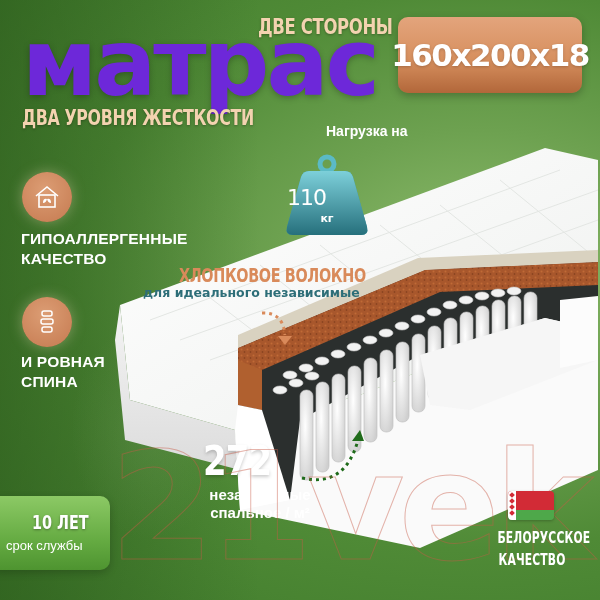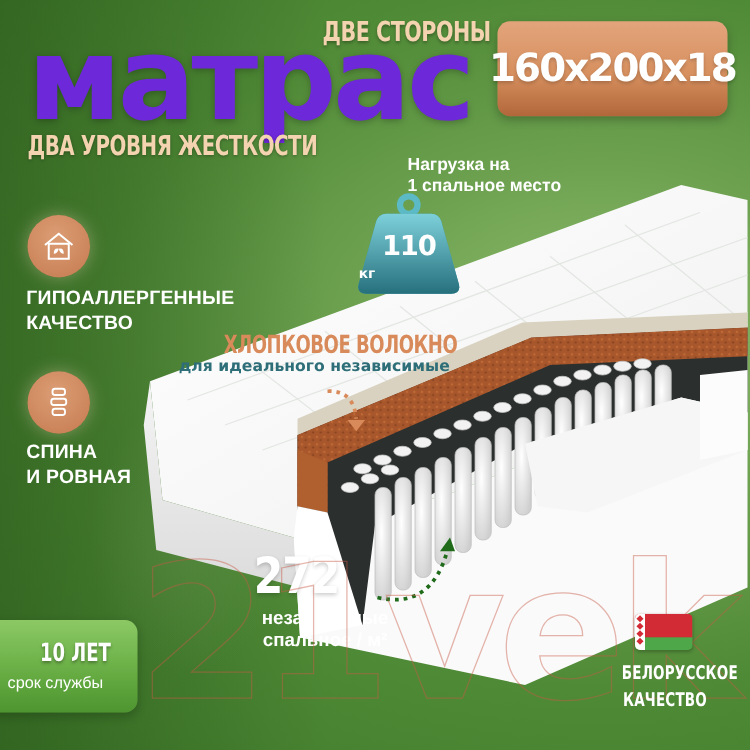--- a/index.html
+++ b/index.html
@@ -55,26 +55,26 @@
     font-family: "Liberation Sans", sans-serif; font-weight: bold; font-size: 14px;
     color: #ffffff; line-height: 17px;
   }
   
   .mattress { position: absolute; left: 0; top: 0; width: 600px; height: 600px; }
   
   .weight {
     position: absolute; left: 287px; top: 155px; width: 80px; height: 80px;
   }
   .weight-num {
-    position: absolute; left: 0; top: 30px; width: 80px; text-align: center;
-    font-family: "DejaVu Sans", sans-serif; font-weight: bold; font-size: 22px; color: #ffffff;
+    position: absolute; left: 0; top: 30px; width: 80px; text-align: left;
+    font-family: "DejaVu Sans", sans-serif; font-weight: normal; font-size: 22px; color: #ffffff;
     letter-spacing: -1px;
   }
   .weight-unit {
-    position: absolute; left: 0; top: 57px; width: 80px; text-align: left;
+    position: absolute; left: 0; top: 57px; width: 80px; text-align: center;
     font-family: "DejaVu Sans", sans-serif; font-weight: bold; font-size: 11px; color: #ffffff;
   }
   
   .feature-icon {
     position: absolute; width: 50px; height: 50px; border-radius: 50%;
     background: radial-gradient(circle at 45% 35%, #dc9d74, #c57a50);
     box-shadow: 0 0 14px rgba(255,230,200,0.35);
   }
   .feature-icon svg { position: absolute; left: 12px; top: 12px; }
   .feature-text {
@@ -253,21 +253,20 @@
 
 <div class="subtitle-top">ДВЕ СТОРОНЫ</div>
 <div class="title-main">матрас</div>
 <div class="subtitle-bottom">ДВА УРОВНЯ ЖЕСТКОСТИ</div>
 <div class="size-badge">
   <span>160x200x18</span>
 </div>
 
 <div class="load-text">
   <div>Нагрузка на</div>
-  <div>1 спальное место</div>
 </div>
 <div class="weight">
   <div class="weight-num">110</div>
   <div class="weight-unit">кг</div>
 </div>
 
 <div class="feature-icon" style="left:22px; top:172px;">
   <svg width="26" height="26" viewBox="0 0 26 26">
     <path d="M2,12 L13,3 L24,12" stroke="#fff" stroke-width="1.6" fill="none"></path>
     <rect x="5" y="11" width="16" height="12" stroke="#fff" stroke-width="1.6" fill="none"></rect>
@@ -280,22 +279,22 @@
 </div>
 
 <div class="feature-icon" style="left:22px; top:297px;">
   <svg width="26" height="26" viewBox="0 0 26 26">
     <rect x="8" y="2" width="10" height="5" rx="2" stroke="#fff" stroke-width="1.5" fill="none"></rect>
     <rect x="7" y="10" width="12" height="5" rx="2" stroke="#fff" stroke-width="1.5" fill="none"></rect>
     <rect x="8" y="18" width="10" height="5" rx="2" stroke="#fff" stroke-width="1.5" fill="none"></rect>
   </svg>
 </div>
 <div class="feature-text" style="left:21px; top:352px;">
+  <div>И РОВНАЯ</div>
   <div>СПИНА</div>
-  <div>И РОВНАЯ</div>
 </div>
 
 <div class="cotton-title">ХЛОПКОВОЕ ВОЛОКНО</div>
 <div class="cotton-sub">для идеального независимые</div>
 
 <div class="springs-num">272</div>
 <div class="springs-text">
   <div>независимые</div>
   <div>спальное / м²</div>
 </div>

